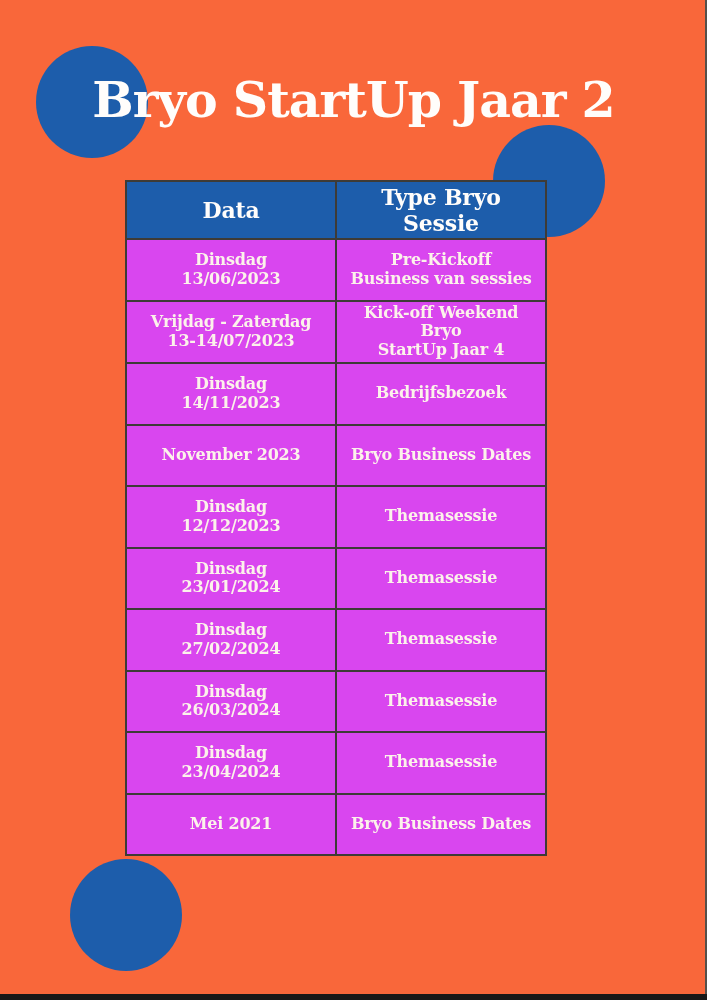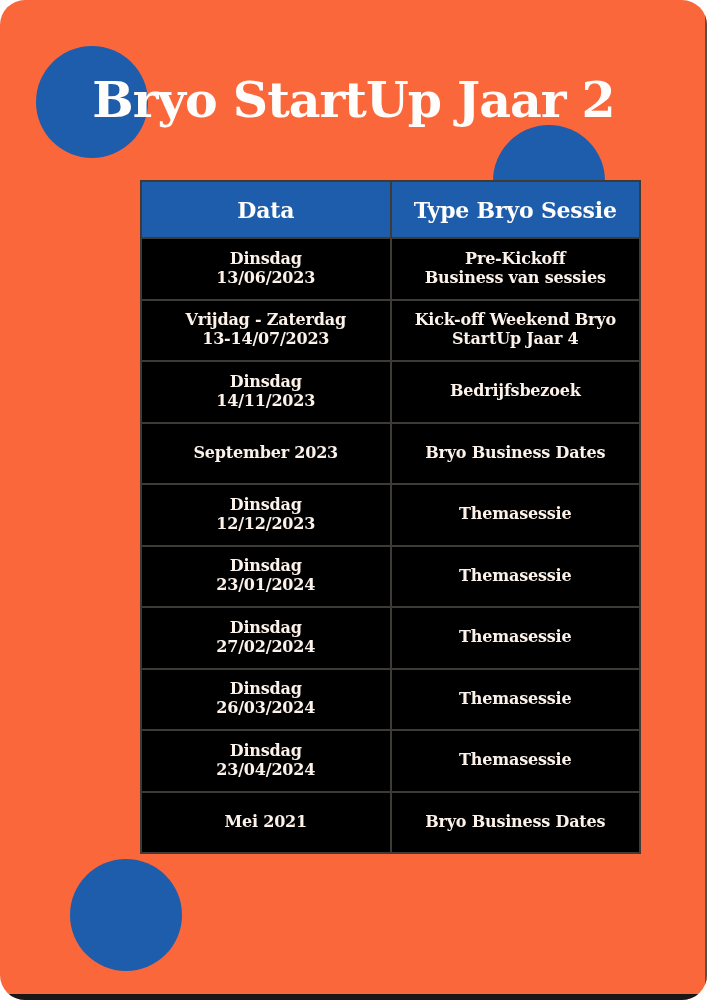--- a/index.html
+++ b/index.html
@@ -3,21 +3,20 @@
 <meta charset="utf-8">
 <style>
   html, body { margin: 0; padding: 0; }
   .canvas {
     position: relative;
     width: 707px;
     height: 1000px;
     background: #F9673A;
     overflow: hidden;
     font-family: "DejaVu Serif", serif;
-    border-radius: 25px;
   }
   .circle {
     position: absolute;
     width: 112px;
     height: 112px;
     border-radius: 50%;
     background: #1D5DAB;
   }
   .circle-tl { left: 36px;  top: 46px;  }
   .circle-r  { left: 493px; top: 125px; }
@@ -31,23 +30,23 @@
     text-align: center;
     font-size: 49px;
     font-weight: 700;
     letter-spacing: -1px;
     color: #FFFDFB;
     z-index: 2;
     white-space: nowrap;
   }
   table.schedule {
     position: absolute;
-    left: 140px;
+    left: 125px;
     top: 180px;
-    width: 501px;
+    width: 422px;
     border-collapse: collapse;
     table-layout: fixed;
     z-index: 3;
   }
   table.schedule th, table.schedule td {
     border: 2px solid #3E3B36;
     width: 50%;
     text-align: center;
     vertical-align: middle;
     white-space: pre-line;
@@ -57,21 +56,21 @@
   table.schedule th {
     height: 57px;
     background: #1D5DAB;
     color: #FFFDFB;
     font-size: 22px;
     font-weight: 700;
     letter-spacing: -0.2px;
   }
   table.schedule td {
     height: 61.5px;
-    background: #000000;
+    background: #d946ef;
     color: #FCF2EA;
     font-size: 16px;
     font-weight: 700;
     line-height: 1.18;
     letter-spacing: -0.2px;
   }
   .bottom-bar {
     position: absolute;
     left: 0; right: 0; bottom: 0;
     height: 6px;
@@ -116,21 +115,21 @@
 13-14/07/2023</td>
         <td>Kick-off Weekend Bryo
 StartUp Jaar 4</td>
       </tr>
       <tr>
         <td>Dinsdag
 14/11/2023</td>
         <td>Bedrijfsbezoek</td>
       </tr>
       <tr>
-        <td>September 2023</td>
+        <td>November 2023</td>
         <td>Bryo Business Dates</td>
       </tr>
       <tr>
         <td>Dinsdag
 12/12/2023</td>
         <td>Themasessie</td>
       </tr>
       <tr>
         <td>Dinsdag
 23/01/2024</td>

